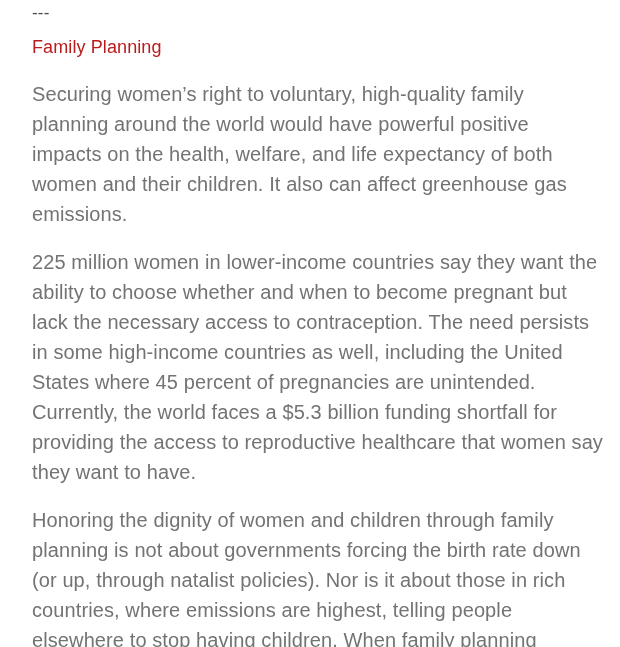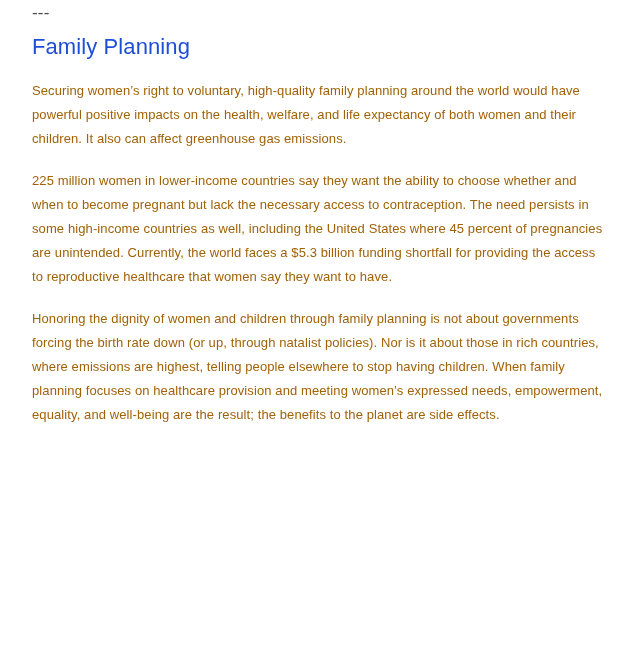--- a/index.html
+++ b/index.html
@@ -26,33 +26,33 @@
     font-size: 17px;
     line-height: 26.5px;
     letter-spacing: 0.2px;
     margin: 0;
     padding: 0;
     height: 18px;
     overflow: hidden;
     white-space: pre;
   }
   .doc-heading {
-    color: #1d4ed8;
-    font-size: 22px;
+    color: #b91c1c;
+    font-size: 18px;
     font-weight: 400;
     line-height: 26.5px;
     margin: 16px 0 0 0;
     padding: 0;
     letter-spacing: 0.1px;
   }
   .doc-paragraph {
-    color: #a16207;
-    font-size: 13px;
+    color: #737373;
+    font-size: 20px;
     font-weight: 400;
-    line-height: 24px;
+    line-height: 30px;
     margin: 18px 0 0 0;
     padding: 0;
     letter-spacing: 0.1px;
     text-align: left;
     word-spacing: 0px;
   }
   .doc-paragraph:first-of-type {
     margin-top: 18px;
   }
 </style>

